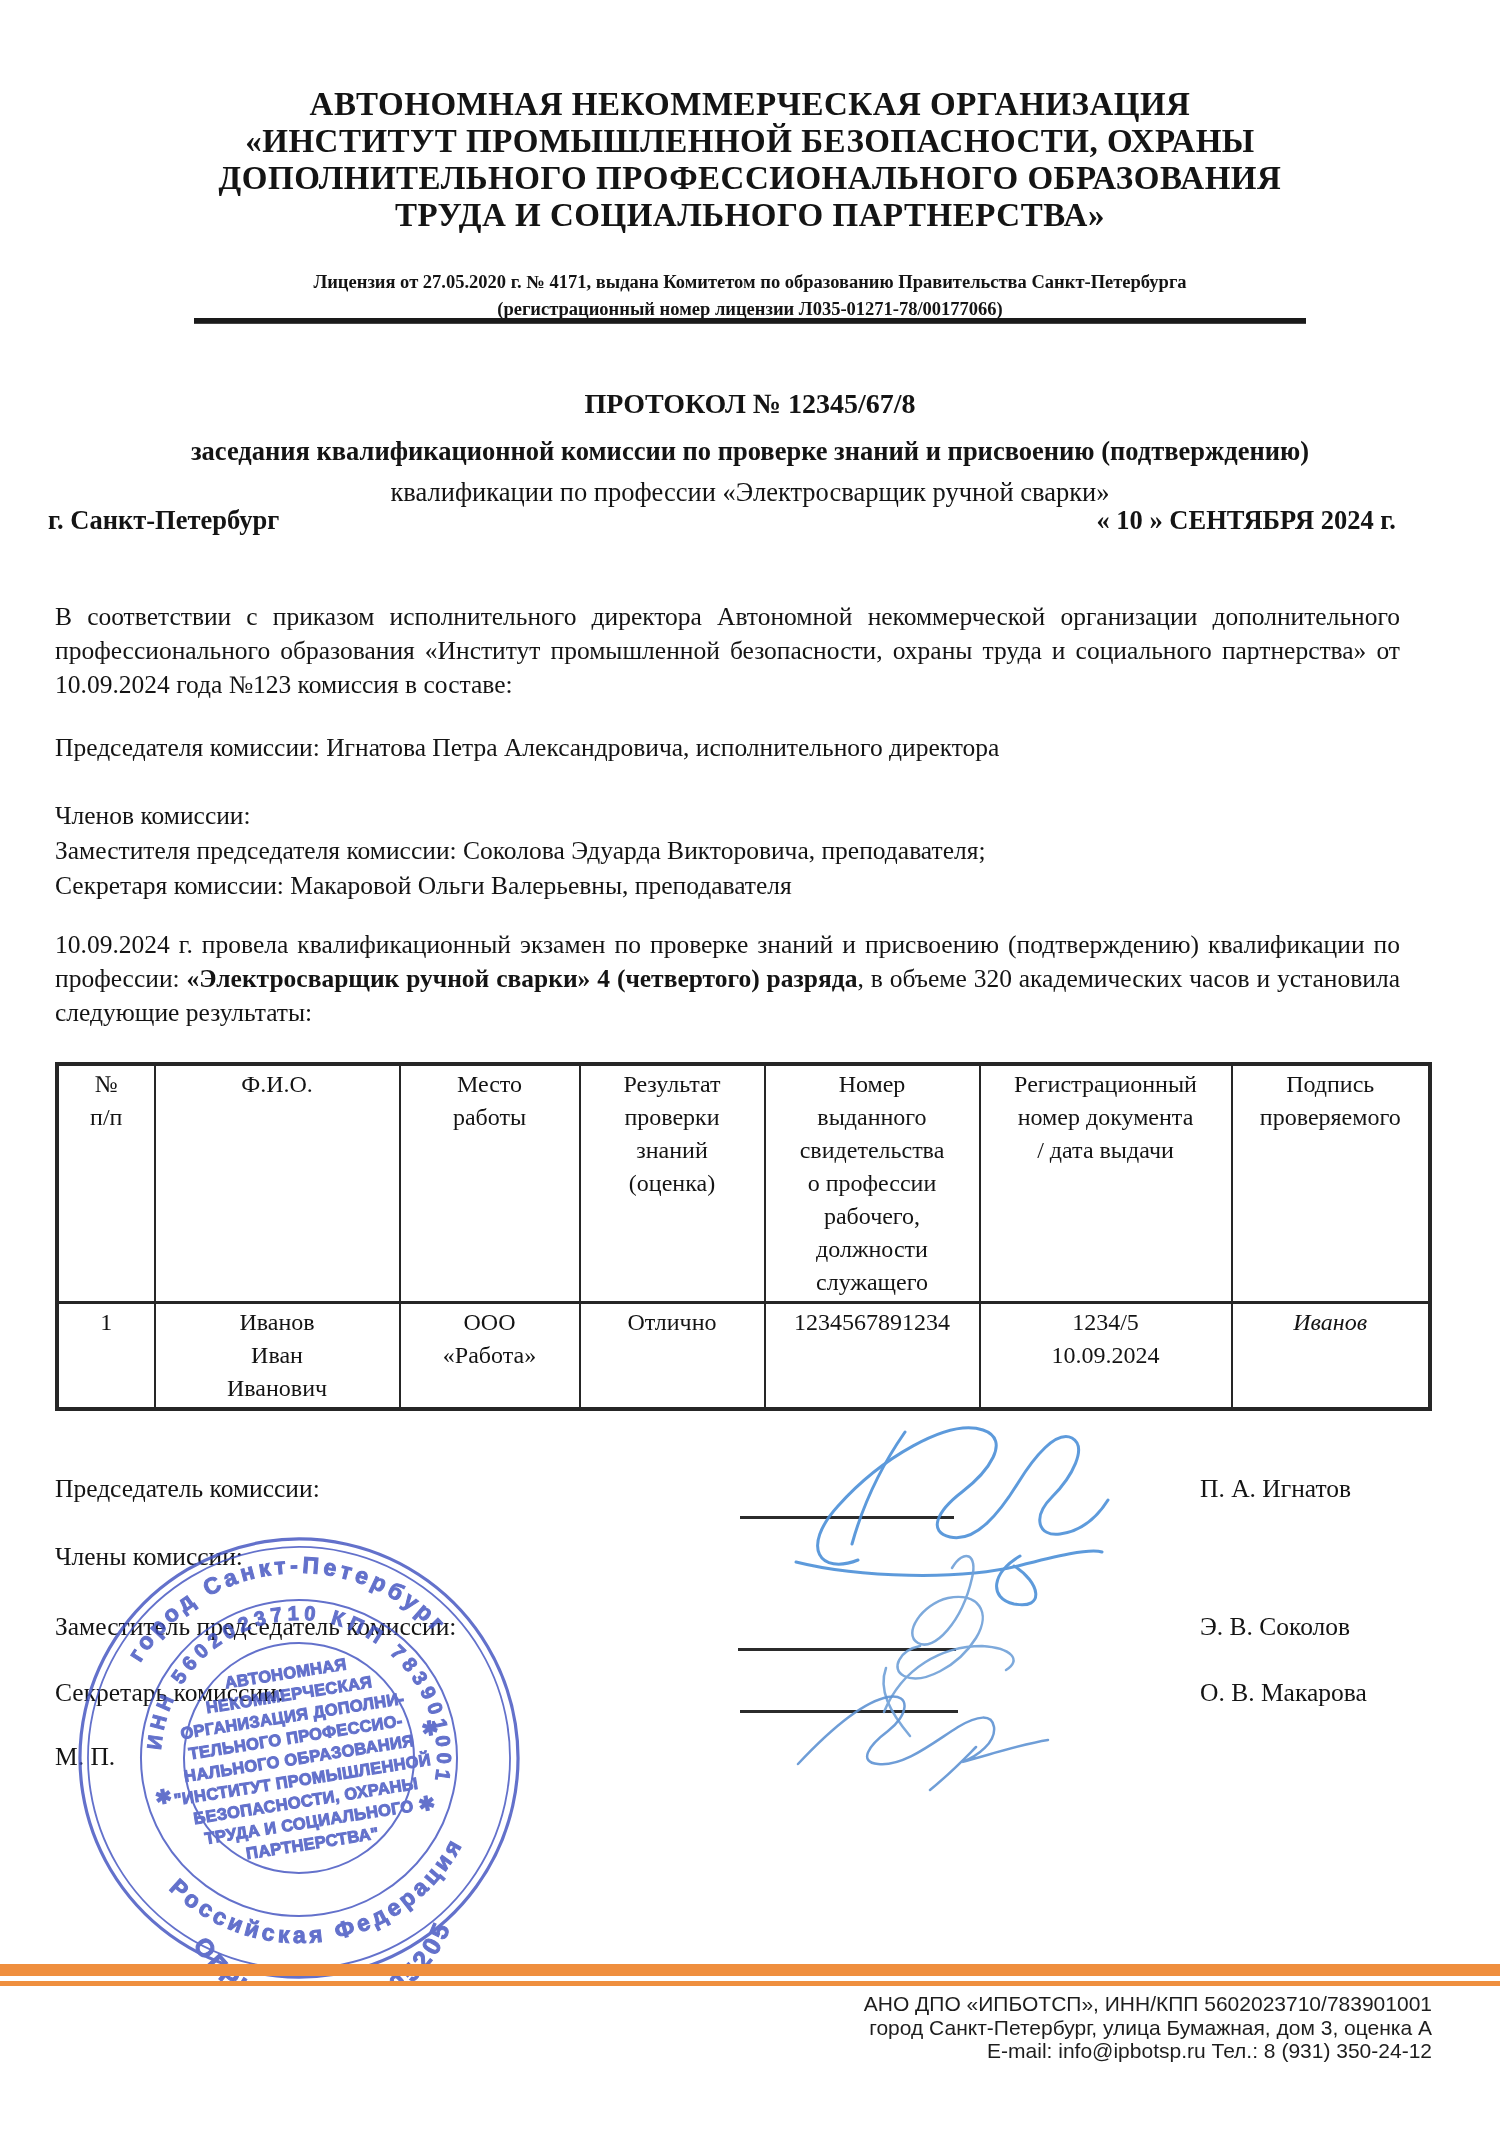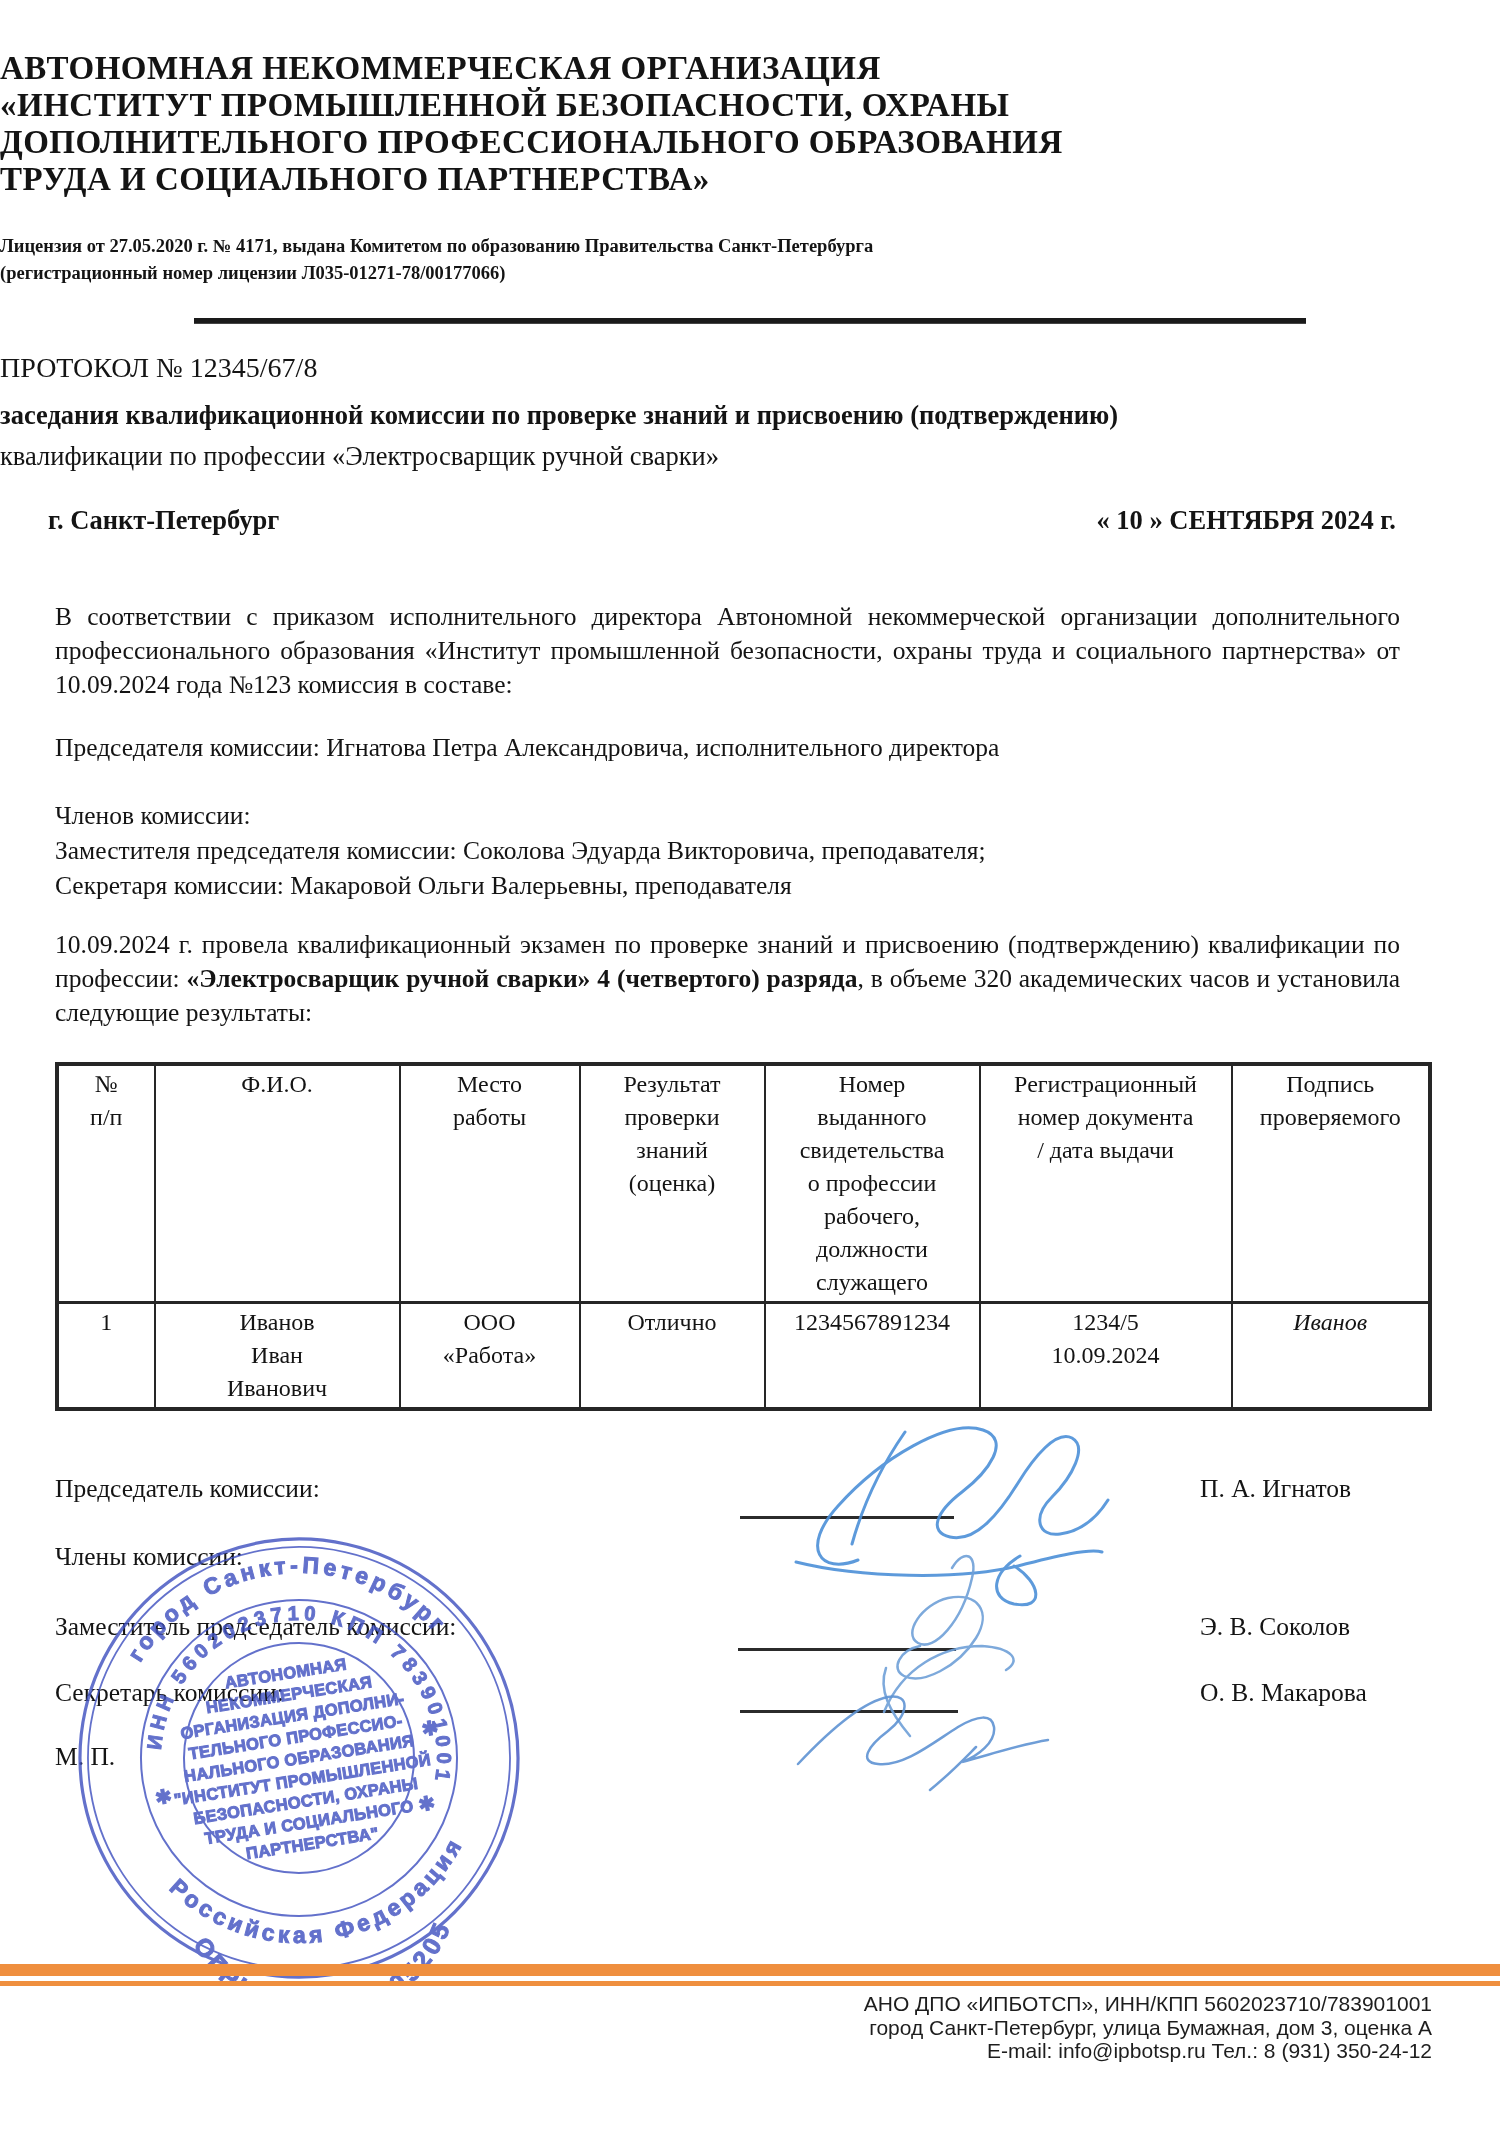--- a/index.html
+++ b/index.html
@@ -5,25 +5,25 @@
   html,body{margin:0;padding:0;background:#ffffff;}
   .page{
     position:relative;
     width:1500px;height:2141px;
     background:#ffffff;
     font-family:"Liberation Serif","DejaVu Serif",serif;
     color:#141414;
     overflow:hidden;
   }
   .abs{position:absolute;}
-  .center{left:0;width:1500px;}
+  .center{left:0;width:1500px;text-align:center;margin-top:36px;}
   .org-header{top:50px;font-weight:bold;font-size:33px;line-height:37px;letter-spacing:.5px;}
   .license{top:233px;font-weight:bold;font-size:18.5px;line-height:27px;}
   .rule{top:318px;left:194px;width:1112px;height:5px;background:#1a1a1a;border-bottom:1px solid #444;}
-  .doc-title{top:352px;font-weight:normal;font-size:28px;}
+  .doc-title{top:352px;font-weight:bold;font-size:28px;}
   .doc-subtitle1{top:400px;font-weight:bold;font-size:26.5px;}
   .doc-subtitle2{top:441px;font-weight:normal;font-size:26.5px;}
   .city-date{top:505px;left:48px;width:1348px;display:flex;justify-content:space-between;font-weight:bold;font-size:26.5px;}
   .bodytext{left:55px;width:1345px;font-size:25.5px;line-height:34px;text-align:justify;}
   .para1{top:600px;}
   .chairman-line{top:731px;text-align:left;}
   .members-block{top:798px;text-align:left;line-height:35px;white-space:pre-line;}
   .para2{top:928px;}
   table.results{
     position:absolute;top:1063px;left:56px;width:1372px;

